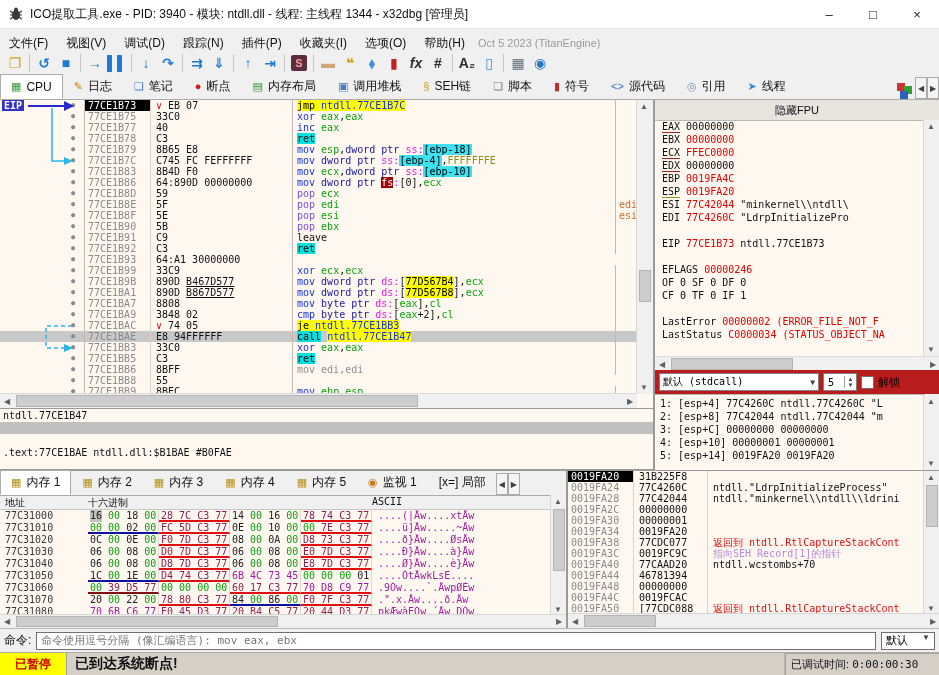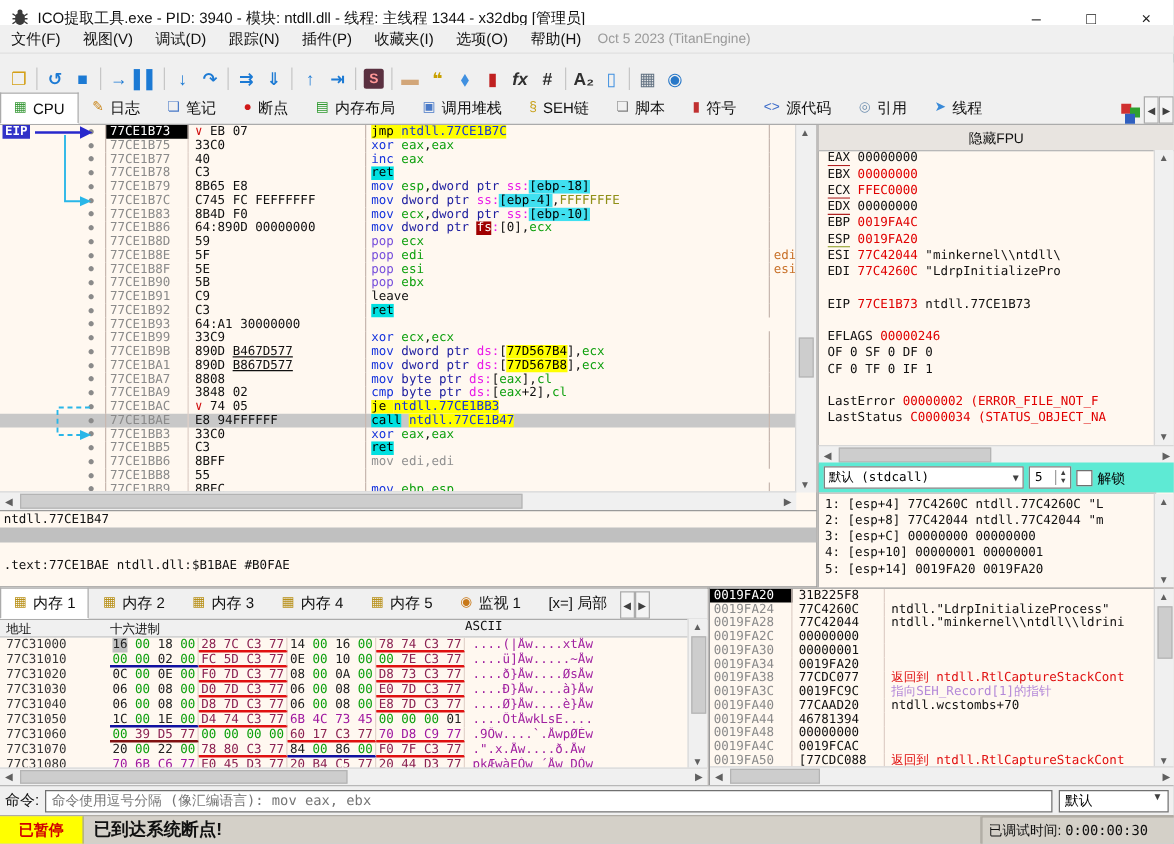--- a/index.html
+++ b/index.html
@@ -9,21 +9,21 @@
 
   
   #titlebar{position:absolute;left:0;top:0;width:939px;height:28px;background:#FFFFFF;
     display:flex;align-items:center;border-bottom:1px solid #E4E4E4;}
   #titlebar .appicon{margin:0 6px 0 8px;width:16px;height:16px;}
   #titlebar .title{font-size:12px;color:#101010;white-space:nowrap;overflow:hidden;}
   #titlebar .winbtns{margin-left:auto;display:flex;height:28px;}
   .winbtn{width:44px;height:28px;display:flex;align-items:center;justify-content:center;
     font-size:13px;color:#202020;}
   
-  #menubar{position:absolute;left:0;top:20px;width:939px;height:22px;background:#F0F0F0;
+  #menubar{position:absolute;left:0;top:32px;width:939px;height:22px;background:#F0F0F0;
     display:flex;align-items:center;font-size:12px;border-bottom:1px solid #E0E0E0;}
   .menuitem{padding:0 9px;color:#101010;white-space:nowrap;}
   #builddate{color:#9A9A9A;font-size:11px;padding-left:4px;white-space:nowrap;}
   
   #toolbar{position:absolute;left:0;top:50px;width:939px;height:26px;background:#F0F0F0;
     display:flex;align-items:center;padding-left:4px;box-sizing:border-box;}
   .tbtn{min-width:22px;height:22px;display:flex;align-items:center;justify-content:center;
     font-size:14px;font-weight:bold;border-radius:2px;}
   .tsep{width:1px;height:18px;background:#C6C6C6;margin:0 3px;}
   .sehbadge{width:16px;height:16px;background:#5A3040;color:#FF9898;font-size:11px;
@@ -83,21 +83,21 @@
   
   #rightpanel{position:absolute;left:654px;top:100px;width:285px;height:370px;background:#FFF8F0;box-sizing:border-box;}
   #fpuheader{height:20px;background:#E8E4E0;border-bottom:1px solid #B8B8B8;
     display:flex;align-items:center;justify-content:center;font-size:11px;color:#101010;}
   #reglines{position:absolute;left:0;top:20px;width:270px;height:236px;overflow:hidden;padding-left:7px;box-sizing:border-box;}
   .regline{height:13px;line-height:13px;font-size:10px;white-space:nowrap;overflow:hidden;}
   .r-red{color:#E00000}.r-blk{color:#101010}
   .ru{border-bottom:1px solid #B02020}.gu{border-bottom:1px solid #889818}
   #reg-vscroll{right:0;top:20px;width:15px;height:236px;}
   #reg-hscroll{left:0;top:256px;width:285px;height:14px;}
-  #callconv{position:absolute;left:0;top:270px;width:285px;height:24px;background:#5eead4;
+  #callconv{position:absolute;left:0;top:270px;width:285px;height:24px;background:#b91c1c;
     display:flex;align-items:center;gap:4px;padding:0 4px;box-sizing:border-box;}
   #ccselect{flex:none;width:160px;height:18px;background:#FFFFFF;border:1px solid #808080;
     display:flex;align-items:center;font-size:10px;padding:0 3px;box-sizing:border-box;font-family:"DejaVu Sans Mono",monospace;}
   #ccselect .arrow{margin-left:auto;font-size:8px;color:#404040;}
   #ccspin{width:34px;height:18px;background:#FFFFFF;border:1px solid #808080;display:flex;
     align-items:center;font-size:10px;box-sizing:border-box;}
   #ccspin .num{flex:1;padding-left:4px;}
   #ccspin .spinbtns{width:11px;display:flex;flex-direction:column;font-size:6px;color:#404040;
     align-items:center;border-left:1px solid #A0A0A0;}
   #cccheck{width:11px;height:11px;background:#FFFFFF;border:1px solid #707070;}
@@ -140,21 +140,21 @@
   .sc-k{color:#101010}.sc-r{color:#E01010}.sc-p{color:#B488D8}
   #stack-vscroll{right:0;top:0;width:15px;height:144px;}
   #stack-hscroll{left:0;bottom:0;width:372px;height:14px;}
 
   
   #commandbar{position:absolute;left:0;top:628px;width:939px;height:24px;background:#F0F0F0;
     border-top:1px solid #B8B8B8;display:flex;align-items:center;gap:5px;padding:0 4px;box-sizing:border-box;}
   #cmdlabel{font-size:12px;color:#101010;flex:none;}
   #cmdinput{flex:1;height:18px;background:#FFFFFF;border:1px solid #707070;font-size:11px;
     color:#909090;padding:0 4px;box-sizing:border-box;font-family:"DejaVu Sans Mono",monospace;}
-  #cmddrop{flex:none;width:88px;height:18px;background:#FFFFFF;border:1px solid #707070;
+  #cmddrop{flex:none;width:54px;height:18px;background:#FFFFFF;border:1px solid #707070;
     display:flex;align-items:flex-start;font-size:11px;padding:0 4px;box-sizing:border-box;}
   #cmddrop .arrow{margin-left:auto;font-size:8px;color:#404040;}
 
   
   #statusbar{position:absolute;left:0;top:652px;width:939px;height:23px;background:#D4D0C8;
     display:flex;align-items:stretch;border-top:1px solid #B0ACA4;box-sizing:border-box;}
   #pausebadge{width:66px;background:#FFFF00;color:#D00000;font-weight:bold;font-size:12px;
     display:flex;align-items:center;justify-content:center;border-right:1px solid #A0A0A0;}
   #statusmsg{flex:1;display:flex;align-items:center;padding-left:8px;font-size:14px;
     font-weight:bold;color:#101010;border-right:1px solid #B8B4AC;}

